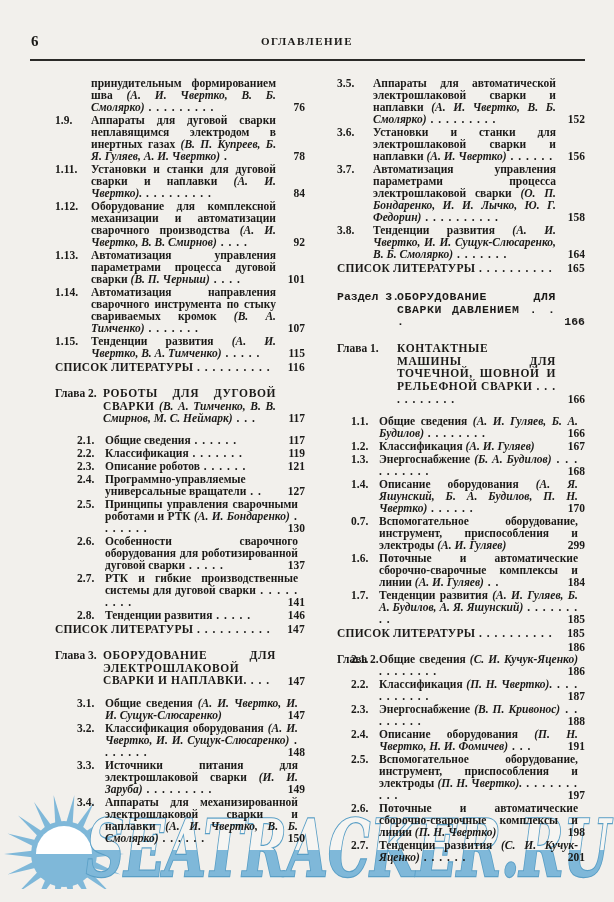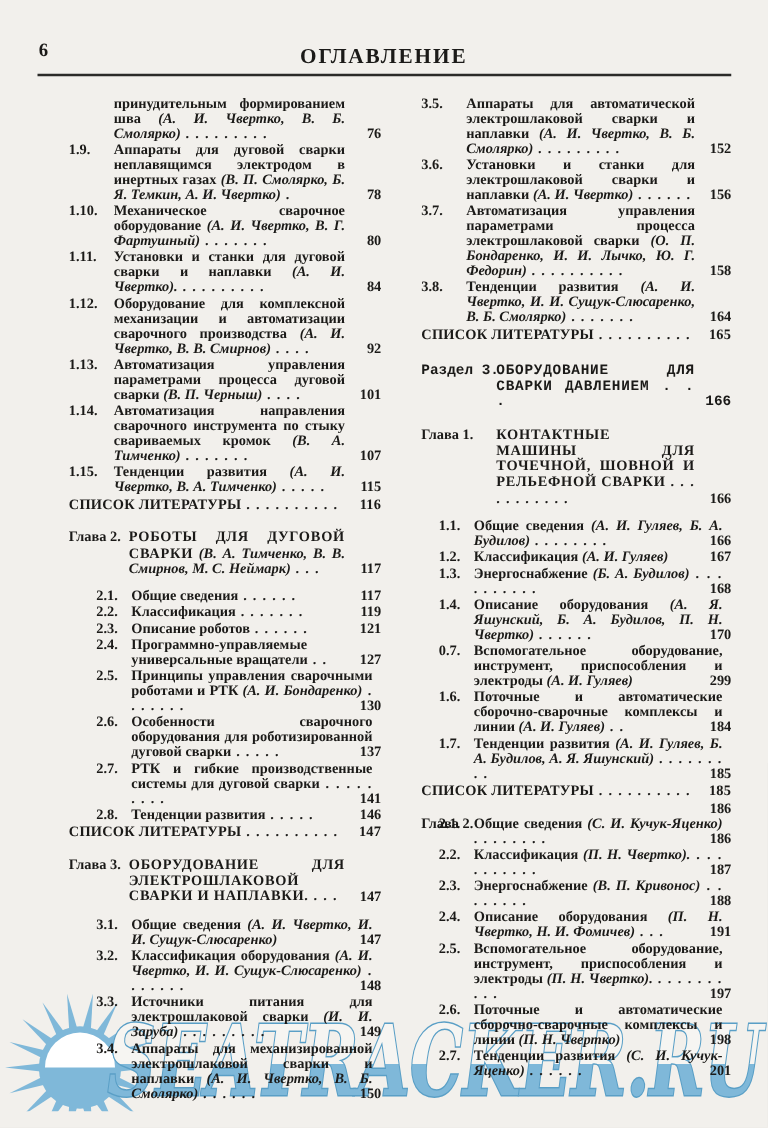--- a/index.html
+++ b/index.html
@@ -16,21 +16,21 @@
   .watermark{position:absolute;left:0;bottom:13px;width:512px;height:125px;z-index:0;font-style:italic;}
   
   .content{position:relative;z-index:1;}
   .header{position:relative;height:62px;}
   .pagenum{
     position:absolute;left:31px;top:33px;
     font-size:15px;font-weight:bold;
   }
   .htitle{
     position:absolute;left:0;right:0;top:35px;text-align:center;
-    font-size:17px;font-weight:bold;letter-spacing:1.5px;
+    font-size:11px;font-weight:bold;letter-spacing:1.5px;
   }
   .hrule{
     position:absolute;left:30px;right:29px;top:59px;height:2px;
     background:#2b2a28;border:0;
   }
   .cols{
     display:flex;gap:32px;
     padding:15px 29px 0 55px;
     font-size:11.5px;line-height:12px;font-weight:700;
   }
@@ -101,22 +101,21 @@
   <div class="content">
     <div class="header">
       <div class="pagenum">6</div>
       <div class="htitle">ОГЛАВЛЕНИЕ</div>
       <div class="hrule"></div>
     </div>
 
     <div class="cols">
       <div class="col left">
           <div class="entry cont"><span class="txt">принудительным формированием шва</span><span class="auth"> (А. И. Чвертко, В. Б. Смолярко)</span><span class="dots"> . . . . . . . . .</span><span class="pg">76</span></div>
-          <div class="entry item"><span class="num">1.9.</span><span class="txt">Аппараты для дуговой сварки неплавящимся электродом в инертных газах</span><span class="auth"> (В. П. Смолярко, Б. Я. Темкин, А. И. Чвертко)</span><span class="dots"> .</span><span class="pg">78</span></div>
-          <div class="entry item"><span class="num">1.10.</span><span class="txt">Механическое сварочное оборудование</span><span class="auth"> (А. И. Чвертко, В. Г. Фартушный)</span><span class="dots"> . . . . . . .</span><span class="pg">80</span></div>
+          <div class="entry item"><span class="num">1.9.</span><span class="txt">Аппараты для дуговой сварки неплавящимся электродом в инертных газах</span><span class="auth"> (В. П. Купреев, Б. Я. Гуляев, А. И. Чвертко)</span><span class="dots"> .</span><span class="pg">78</span></div>
           <div class="entry item"><span class="num">1.11.</span><span class="txt">Установки и станки для дуговой сварки и наплавки</span><span class="auth"> (А. И. Чвертко).</span><span class="dots"> . . . . . . . . .</span><span class="pg">84</span></div>
           <div class="entry item"><span class="num">1.12.</span><span class="txt">Оборудование для комплексной механизации и автоматизации сварочного производства</span><span class="auth"> (А. И. Чвертко, В. В. Смирнов)</span><span class="dots"> . . . .</span><span class="pg">92</span></div>
           <div class="entry item"><span class="num">1.13.</span><span class="txt">Автоматизация управления параметрами процесса дуговой сварки</span><span class="auth"> (В. П. Черныш)</span><span class="dots"> . . . .</span><span class="pg">101</span></div>
           <div class="entry item"><span class="num">1.14.</span><span class="txt">Автоматизация направления сварочного инструмента по стыку свариваемых кромок</span><span class="auth"> (В. А. Тимченко)</span><span class="dots"> . . . . . . .</span><span class="pg">107</span></div>
           <div class="entry item"><span class="num">1.15.</span><span class="txt">Тенденции развития</span><span class="auth"> (А. И. Чвертко, В. А. Тимченко)</span><span class="dots"> . . . . .</span><span class="pg">115</span></div>
           <div class="entry list"><span class="txt">СПИСОК ЛИТЕРАТУРЫ</span><span class="dots"> . . . . . . . . . .</span><span class="pg">116</span></div>
           <div class="entry chapter"><span class="num">Глава 2.</span><span class="txt">РОБОТЫ ДЛЯ ДУГОВОЙ СВАРКИ</span><span class="auth"> (В. А. Тимченко, В. В. Смирнов, М. С. Неймарк)</span><span class="dots"> . . .</span><span class="pg">117</span></div>
           <div class="entry sub"><span class="num">2.1.</span><span class="txt">Общие сведения</span><span class="dots"> . . . . . .</span><span class="pg">117</span></div>
           <div class="entry sub"><span class="num">2.2.</span><span class="txt">Классификация</span><span class="dots"> . . . . . . .</span><span class="pg">119</span></div>
           <div class="entry sub"><span class="num">2.3.</span><span class="txt">Описание роботов</span><span class="dots"> . . . . . .</span><span class="pg">121</span></div>

